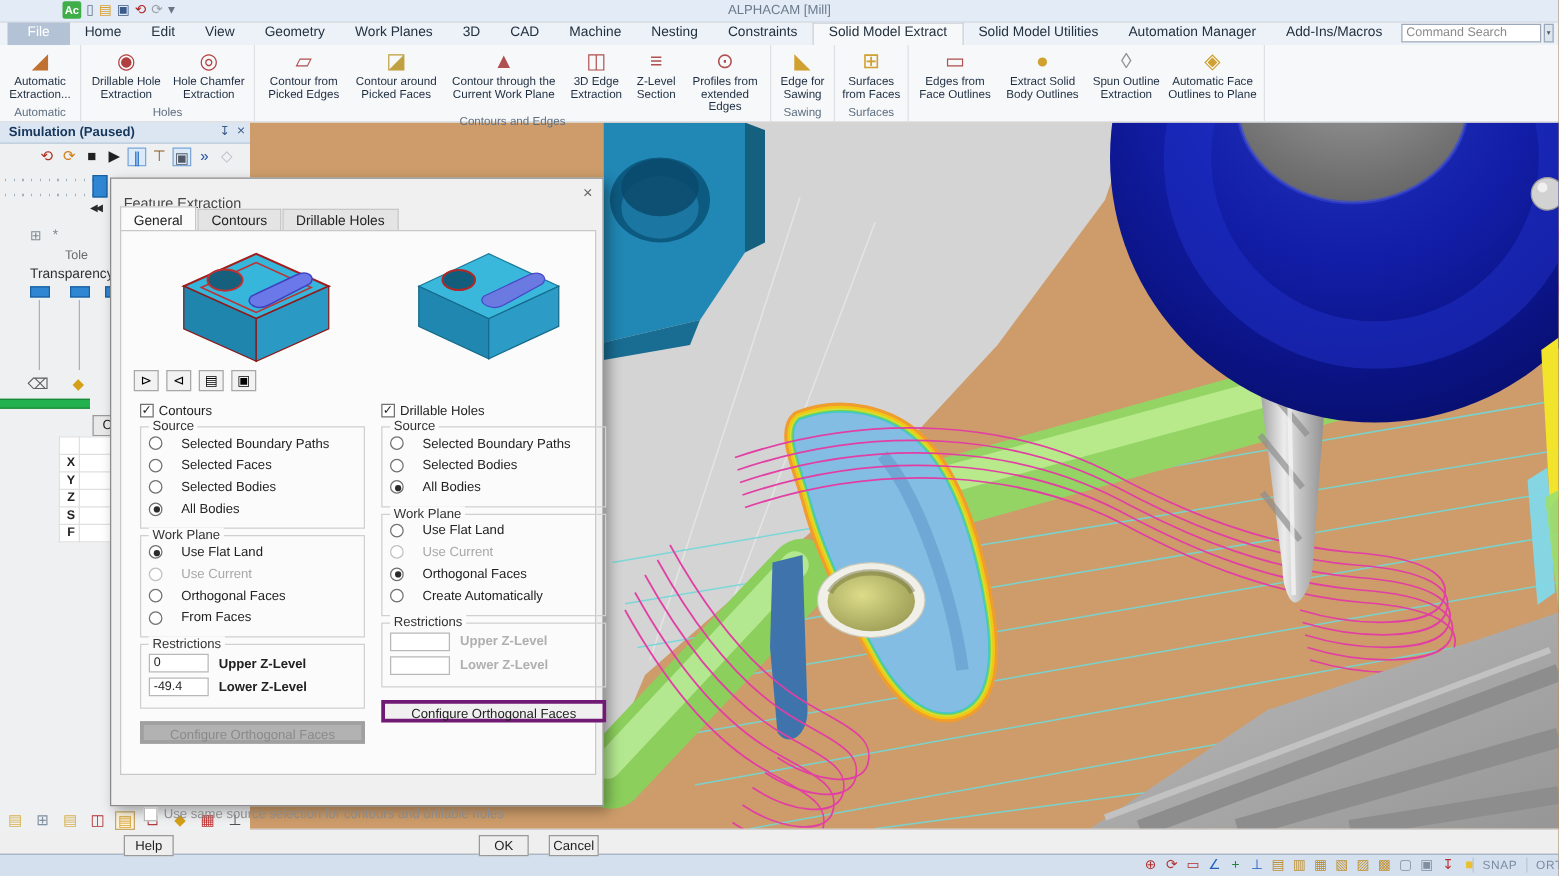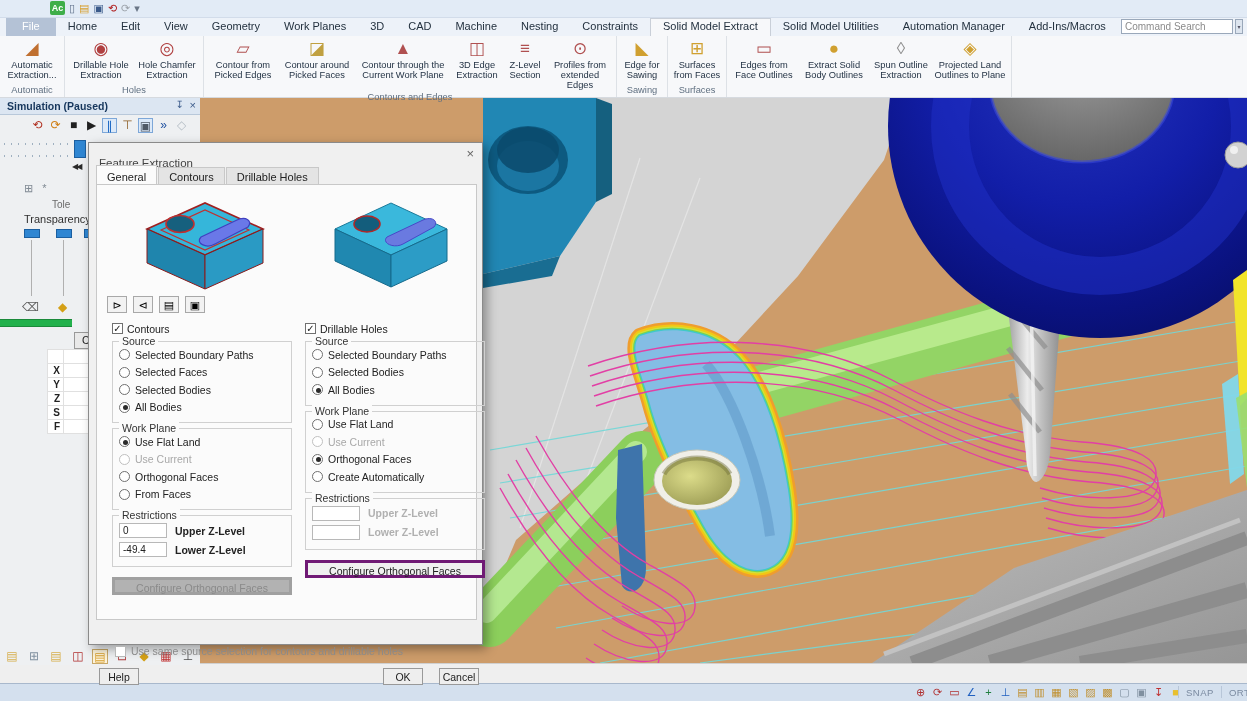--- a/index.html
+++ b/index.html
@@ -78,21 +78,21 @@
   .preview{position:absolute;top:6px;}
   #dlg-iconrow{position:absolute;left:10px;top:111px;display:flex;gap:6px;}
   .dlg-ic{width:20px;height:17px;border:1px solid #a8a8a8;background:#f2f2f2;font-size:11px;text-align:center;line-height:16px;}
   .col{position:absolute;top:136px;width:180px;}
   #col-left{left:15px;}
   #col-right{left:208px;}
   .chk-row{display:flex;align-items:center;gap:4px;height:15px;font-size:10.5px;color:#222;}
   .chk{width:11px;height:11px;border:1px solid #707070;background:#fff;font-size:10px;line-height:10px;text-align:center;color:#222;}
   .gbox{border:1px solid #d0d0d0;margin-top:5px;padding:4px 6px 6px 6px;position:relative;}
   .gbox .glabel{position:absolute;top:-7px;left:6px;background:#fbfbfb;padding:0 3px;font-size:10.5px;color:#333;}
-  .radio-row{display:flex;align-items:center;gap:5px;height:17.5px;font-size:10.5px;color:#222;}
+  .radio-row{display:flex;align-items:center;gap:15px;height:17.5px;font-size:10.5px;color:#222;}
   .radio{width:11px;height:11px;border:1px solid #707070;border-radius:50%;background:#fff;position:relative;flex:0 0 11px;}
   .radio.sel::after{content:"";position:absolute;left:2.5px;top:2.5px;width:5px;height:5px;border-radius:50%;background:#2b2b2b;}
   .radio-row.dis{color:#a8a8a8;}
   .radio-row.dis .radio{border-color:#c0c0c0;}
   .zrow{display:flex;align-items:center;gap:8px;height:17px;margin:2px 0;}
   .zfield{width:48px;height:15px;border:1px solid #b8b8b8;font-size:10px;padding:0 3px;background:#fff;color:#222;}
   .zlabel{font-size:10.5px;color:#222;font-weight:bold;}
   .zrow.dis .zlabel{color:#b0b0b0;}
   .cfgbtn{width:180px;height:18px;margin-top:10px;font-size:10.5px;text-align:center;line-height:17px;border:3px solid #701a75;background:#f0f0f0;color:#222;}
   .cfgbtn.dis{background:#b2b2b2;border-color:#a0a0a0;color:#8a8a8a;}
@@ -237,20 +237,21 @@
   <div id="titlebar">
     <div id="qat">
       <div id="app-logo">Ac</div>
     <span class="qicon" style="color: rgb(96, 112, 138);">▯</span>
         <span class="qicon" style="color: rgb(216, 160, 48);">▤</span>
         <span class="qicon" style="color: rgb(58, 90, 138);">▣</span>
         <span class="qicon" style="color: rgb(176, 32, 32);">⟲</span>
         <span class="qicon" style="color: rgb(154, 160, 168);">⟳</span>
         <span class="qicon" style="color: rgb(106, 118, 134);">▾</span>
       </div>
+    <div id="win-title">ALPHACAM [Mill]</div>
   </div>
 
   <div id="tabrow">
     <div id="menu-tabs">
         <div class="mtab filetab">File</div>
         <div class="mtab">Home</div>
         <div class="mtab">Edit</div>
         <div class="mtab">View</div>
         <div class="mtab">Geometry</div>
         <div class="mtab">Work Planes</div>
@@ -349,21 +350,21 @@
           <div class="rbtn" style="width: 72px;">
             <span class="ric" style="color: rgb(208, 160, 48);">●</span>
             <span class="rlab">Extract Solid Body Outlines</span>
           </div>
           <div class="rbtn" style="width: 62px;">
             <span class="ric" style="color: rgb(144, 144, 144);">◊</span>
             <span class="rlab">Spun Outline Extraction</span>
           </div>
           <div class="rbtn" style="width: 76px;">
             <span class="ric" style="color: rgb(208, 160, 48);">◈</span>
-            <span class="rlab">Projected Land Outlines to Plane</span>
+            <span class="rlab">Automatic Face Outlines to Plane</span>
           </div>
         </div>
       </div>
     </div>
 
   <div id="simpanel">
     <div id="sim-header">
       <span id="sim-title">Simulation (Paused)</span>
       <span id="sim-pin">↧</span>
       <span id="sim-close">×</span>

